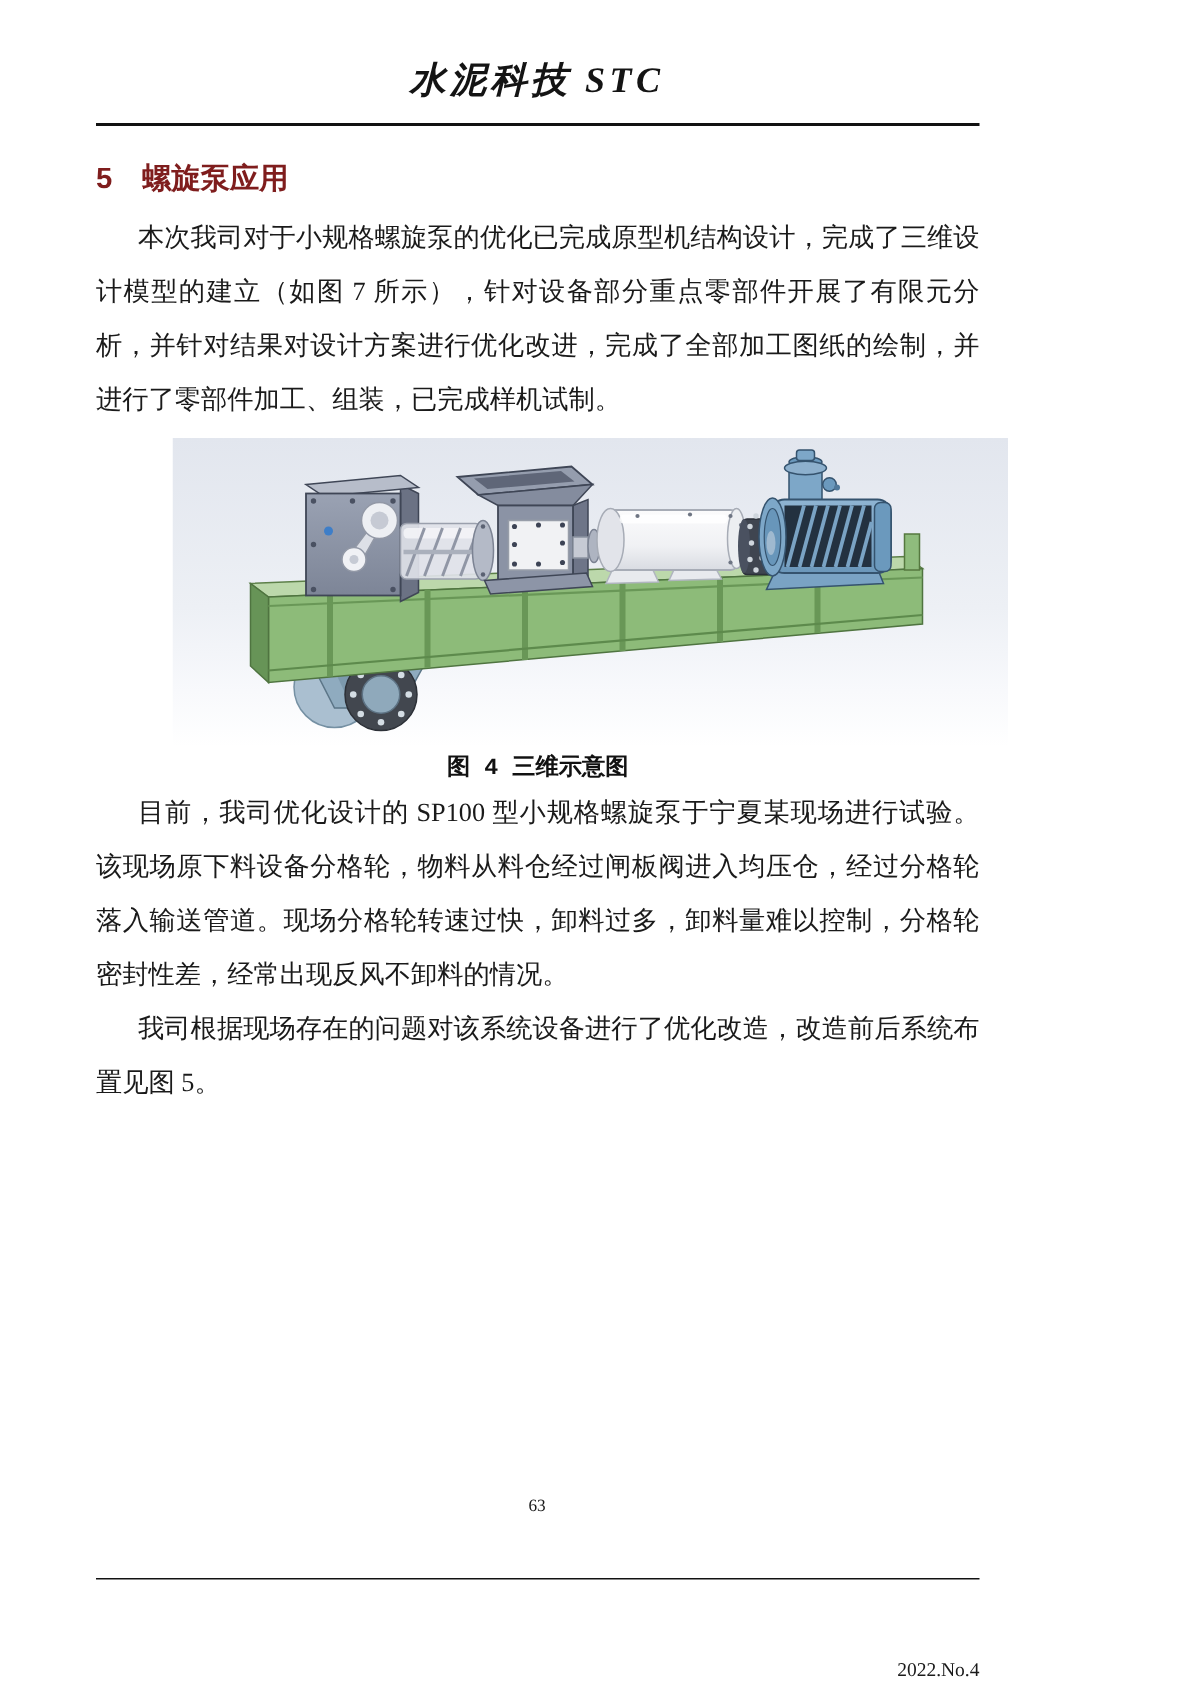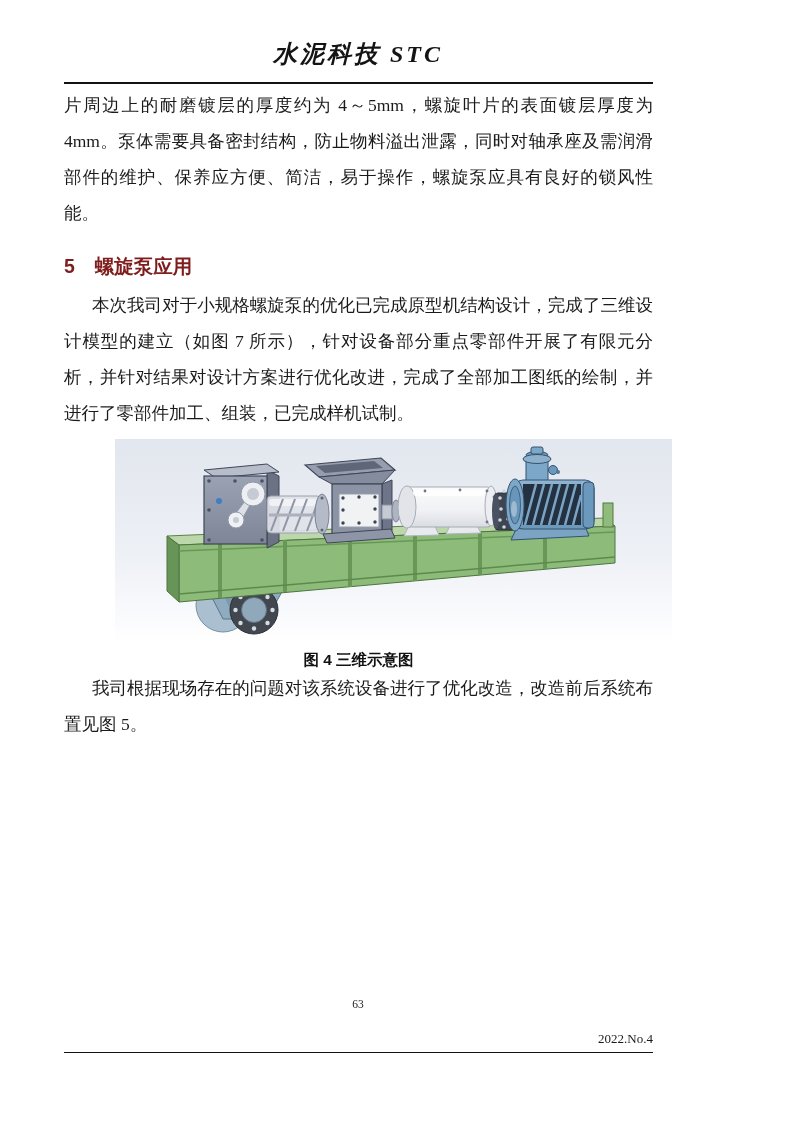--- a/index.html
+++ b/index.html
@@ -46,21 +46,21 @@
   }
   .section-heading .sec-num { display: inline-block; margin-right: 20px; }
   .figure-wrap {
     margin: 8px 0 0 51px;
     width: 557px;
     height: 206px;
   }
   .figure-caption {
     margin-top: 4px;
     text-align: center;
-    font-family: Liberation Sans, sans-serif;
+    font-family: Liberation Mono, monospace;
     font-size: 15.5px;
     font-weight: bold;
     line-height: 21px;
     color: #111;
   }
   .after-caption { margin-top: 5px; }
   .footer-rule {
     position: absolute;
     left: 64px;
     right: 63px;
@@ -74,37 +74,36 @@
     top: 996px;
     left: 0;
     width: 100%;
     text-align: center;
     font-size: 11.5px;
     line-height: 16px;
     color: #1a1a1a;
   }
   .footer-issue {
     position: absolute;
-    top: 1031px;
+    top: 1105px;
     right: 63px;
     font-size: 13px;
     line-height: 16px;
     color: #1a1a1a;
   }
 </style>
 </head>
 <body>
 
 <div class="page">
 
   <div class="header-title">水泥科技 STC</div>
   <hr class="header-rule">
 
   <div class="content">
-    <p>片周边上的耐磨镀层的厚度约为 4～5mm，螺旋叶片的表面镀层厚度为 4mm。泵体需要具备密封结构，防止物料溢出泄露，同时对轴承座及需润滑部件的维护、保养应方便、简洁，易于操作，螺旋泵应具有良好的锁风性能。</p>
 
     <div class="section-heading">
       <span class="sec-num">5</span><span>螺旋泵应用</span>
     </div>
 
     <p class="indent">本次我司对于小规格螺旋泵的优化已完成原型机结构设计，完成了三维设计模型的建立（如图 7 所示），针对设备部分重点零部件开展了有限元分析，并针对结果对设计方案进行优化改进，完成了全部加工图纸的绘制，并进行了零部件加工、组装，已完成样机试制。</p>
 
     <div class="figure-wrap">
       <svg viewBox="0 0 557 206" width="557" height="206" aria-hidden="true">
         <defs>
@@ -282,20 +281,21 @@
           <rect x="468" y="43" width="11" height="46" rx="4" fill="#6b99bd" stroke="#35536e" stroke-width="1"></rect>
           <ellipse cx="400" cy="66" rx="9" ry="26" fill="#7da7c8" stroke="#35536e" stroke-width="1"></ellipse>
           <ellipse cx="400" cy="66" rx="5.5" ry="19" fill="#6896ba" stroke="#35536e" stroke-width="0.8"></ellipse>
           <ellipse cx="399" cy="70" rx="3" ry="8" fill="#9fb9cf"></ellipse>
         </g>
       </svg>
     </div>
 
     <div class="figure-caption">图 4 三维示意图</div>
 
+    <p class="indent after-caption">目前，我司优化设计的 SP100 型小规格螺旋泵于宁夏某现场进行试验。该现场原下料设备分格轮，物料从料仓经过闸板阀进入均压仓，经过分格轮落入输送管道。现场分格轮转速过快，卸料过多，卸料量难以控制，分格轮密封性差，经常出现反风不卸料的情况。</p>
     <p class="indent">我司根据现场存在的问题对该系统设备进行了优化改造，改造前后系统布置见图 5。</p>
   </div>
 
   <hr class="footer-rule">
   <div class="footer-pagenum">63</div>
   <div class="footer-issue">2022.No.4</div>
 
 </div>
 
 </body></html>

